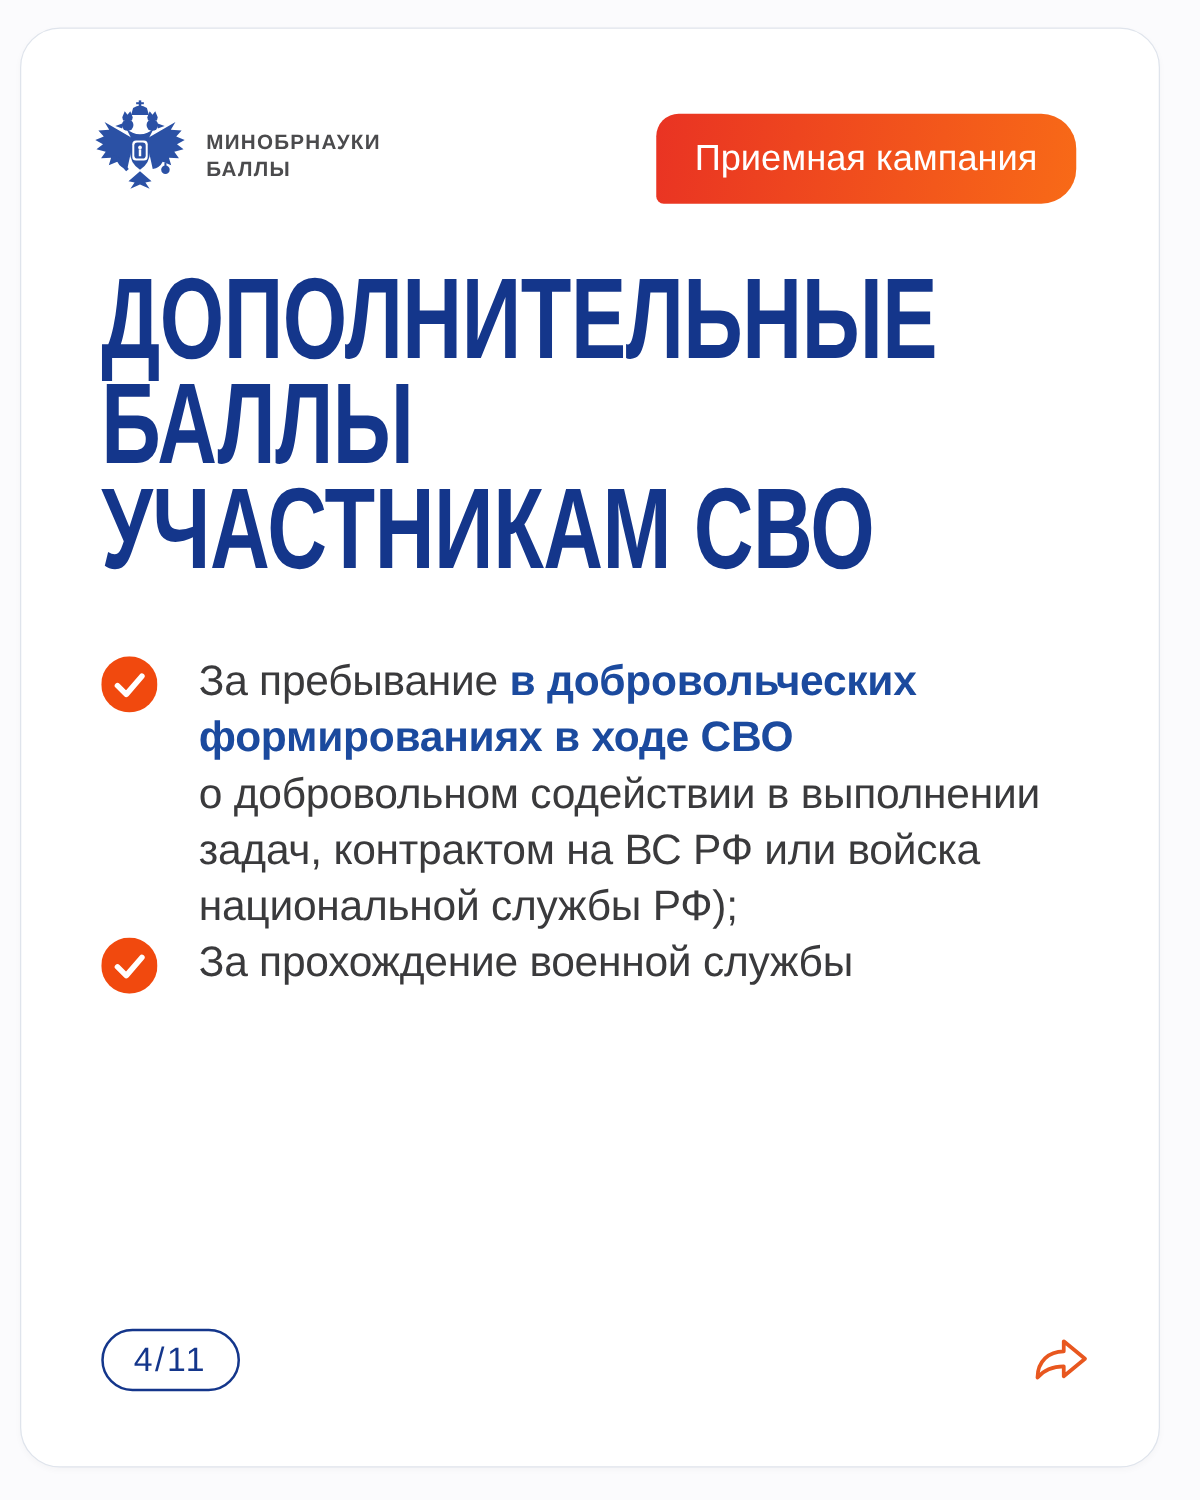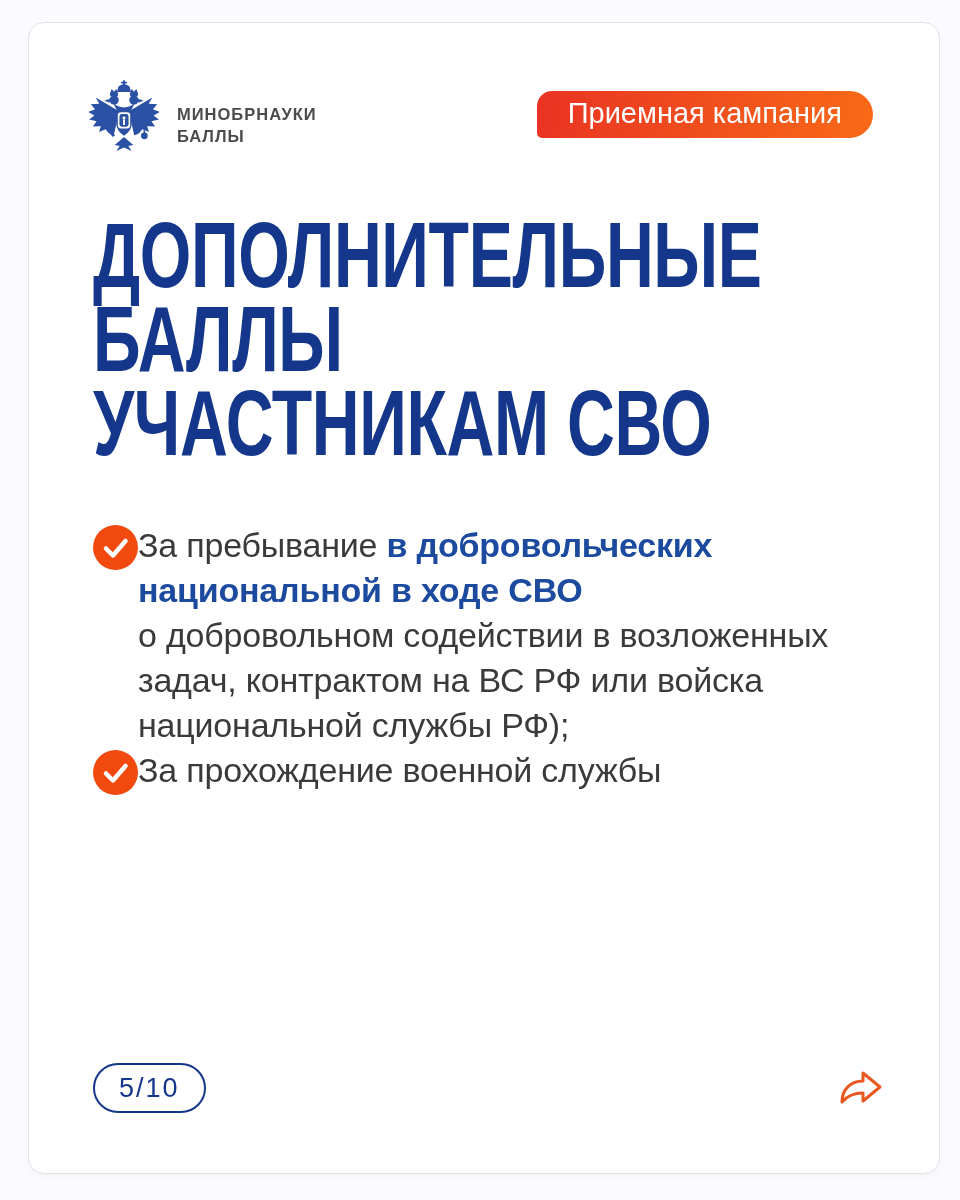--- a/index.html
+++ b/index.html
@@ -10,50 +10,50 @@
     --share-orange:#e8571f; --eagle-blue:#2b51a5;
   }
   *{margin:0;padding:0;box-sizing:border-box;}
   html,body{width:960px;height:1200px;}
   body{
     background:var(--page-bg);
     font-family:"Liberation Sans", sans-serif;
     position:relative; overflow:hidden;
   }
   .card{
-    position:absolute; left:28px; top:22px; width:912px; height:1152px;
+    position:absolute; left:16px; top:22px; width:912px; height:1152px;
     background:var(--card-bg);
     border:1.5px solid var(--card-border);
-    border-radius:16px;
+    border-radius:32px;
     box-shadow:0 2px 6px rgba(15,23,42,0.03);
   }
   
   .eagle{position:absolute; left:58px; top:56px; width:74px; height:84px;}
   .org-name{
     position:absolute; left:148px; top:80px;
     font-size:16.5px; font-weight:700; letter-spacing:1px;
     line-height:22px; color:var(--org-gray);
   }
   .badge{
-    position:absolute; top:68px; right:66px; height:47px;
-    display:flex; padding:6px 31px;
+    position:absolute; top:68px; right:66px; height:72px;
+    display:flex; align-items:center; padding:18px 31px;
     background:linear-gradient(100deg, var(--badge-gradient-from), var(--badge-gradient-to));
     border-radius:18px 28px 28px 6px;
     color:#ffffff; font-size:29px; font-weight:500; white-space:nowrap;
   }
   
   .title{
     position:absolute; left:64px; top:190px;
     color:var(--navy); font-weight:700;
     font-size:92px; line-height:84px; letter-spacing:-0.5px;
   }
   .title-line{display:block; transform:scaleX(0.72); transform-origin:0 50%; white-space:nowrap;}
   
   .bullets{position:absolute; left:64px; top:500px; width:800px;}
-  .bullet{display:flex; align-items:flex-start; }
+  .bullet{display:flex; align-items:flex-start; gap:33px;}
   .bullet + .bullet{}
   .check{flex:0 0 45px; width:45px; height:45px; margin-top:2px;}
   .bullet-text{
     font-size:34px; line-height:45px; color:var(--text-dark); letter-spacing:-0.2px;
   }
   .bullet-text b{color:var(--text-blue); font-weight:700;}
   .line{white-space:nowrap;}
   
   .page-pill{
     position:absolute; left:64px; top:1040px; height:50px;
@@ -126,41 +126,41 @@
 
   <div class="bullets">
 
     <div class="bullet">
       <svg class="check" viewBox="0 0 45 45" aria-hidden="true">
         <circle cx="22.5" cy="22.5" r="22.5" fill="var(--orange)"></circle>
         <path d="M13 23.5 l7 7 L32.5 16" fill="none" stroke="#ffffff" stroke-width="4.5" stroke-linecap="round" stroke-linejoin="round"></path>
       </svg>
       <div class="bullet-text">
         <div class="line"><span>За пребывание</span> <b>в добровольческих</b></div>
-        <div class="line"><b>национальной в ходе СВО</b></div>
-        <div class="line">о добровольном содействии в возложенных</div>
+        <div class="line"><b>формированиях в ходе СВО</b></div>
+        <div class="line">о добровольном содействии в выполнении</div>
         <div class="line">задач, контрактом на ВС РФ или войска</div>
         <div class="line">национальной службы РФ);</div>
       </div>
     </div>
 
     <div class="bullet">
       <svg class="check" viewBox="0 0 45 45" aria-hidden="true">
         <circle cx="22.5" cy="22.5" r="22.5" fill="var(--orange)"></circle>
         <path d="M13 23.5 l7 7 L32.5 16" fill="none" stroke="#ffffff" stroke-width="4.5" stroke-linecap="round" stroke-linejoin="round"></path>
       </svg>
       <div class="bullet-text">
         <div class="line">За прохождение военной службы</div>
       </div>
     </div>
 
   </div>
 
   <div class="page-pill">
-    <span>5/10</span>
+    <span>4/11</span>
   </div>
 
   <button class="share-btn" type="button">
     <svg width="46" height="38" viewBox="0 0 46 38" aria-hidden="true">
       <path d="M4 33 C4 20 13 12 25 12 L25 4 L42 18 L25 32 L25 24 C16 24 9 27 4 33 Z" fill="none" stroke="var(--share-orange)" stroke-width="3" stroke-linejoin="round" stroke-linecap="round"></path>
     </svg>
   </button>
 
 </div>
 

